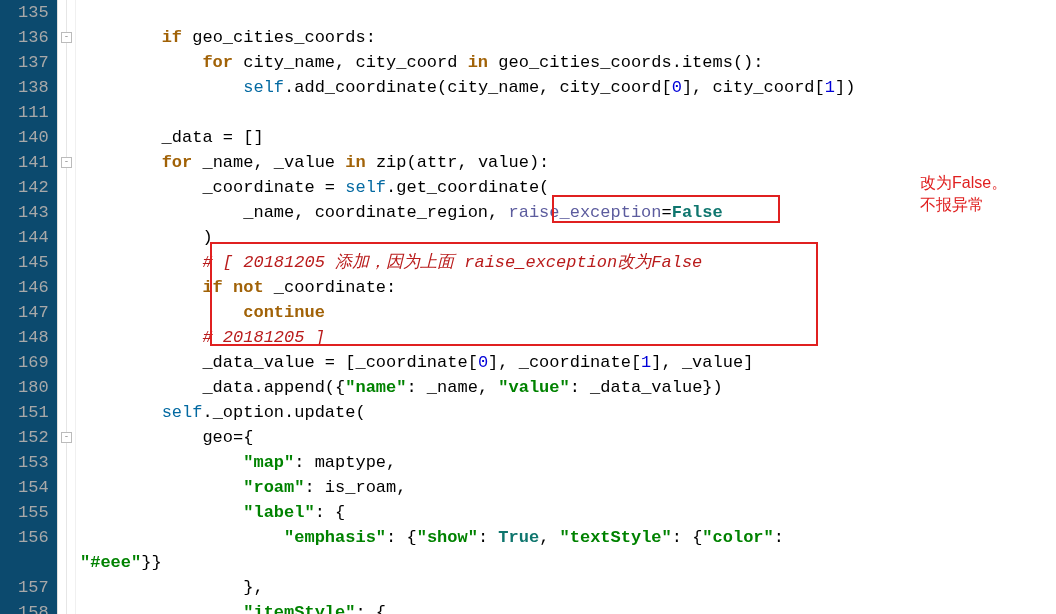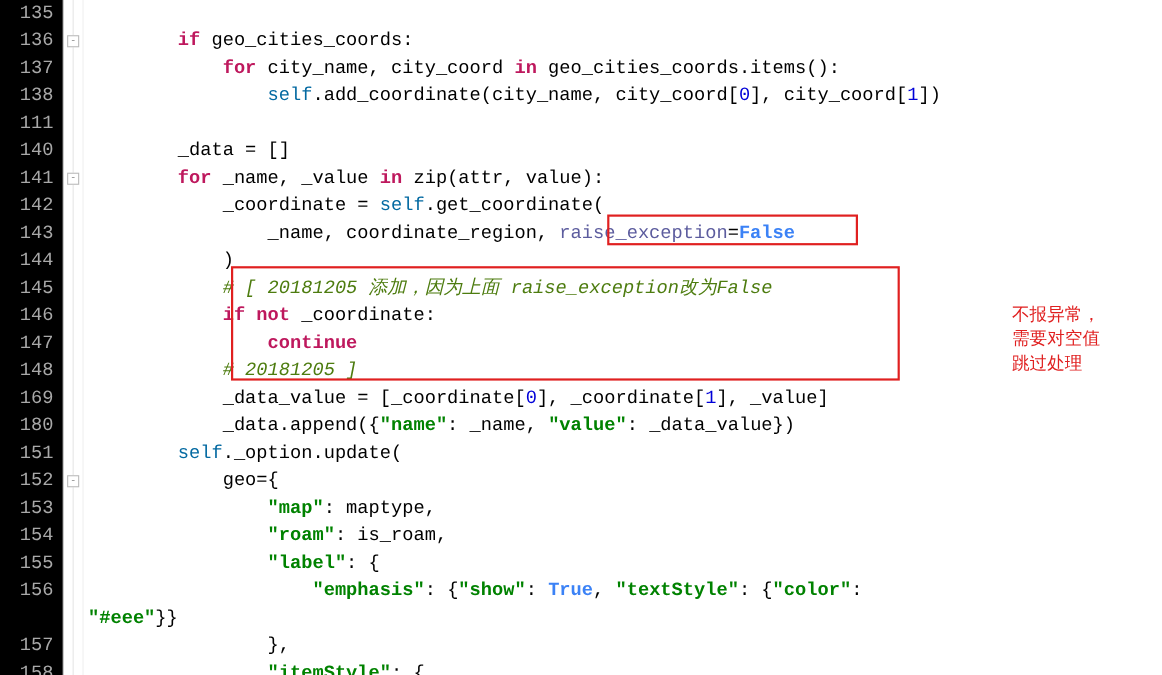--- a/index.html
+++ b/index.html
@@ -12,21 +12,21 @@
     height: 614px;
     position: relative;
   }
   .editor {
     display: flex;
     height: 100%;
     width: 100%;
     position: relative;
   }
   .gutter {
-    background: #000000;
+    background: #0c4a6e;
     color: #a8a8a8;
     text-align: right;
     padding-right: 14px;
     padding-left: 18px;
     user-select: none;
     border-right: 1px solid #e0e0e0;
     flex-shrink: 0;
     width: 58px;
   }
   .gutter .ln { height: 25px; line-height: 25px; }
@@ -59,26 +59,26 @@
   }
   .code {
     flex: 1;
     white-space: pre;
     padding-left: 4px;
     line-height: 25px;
     position: relative;
   }
   .code .row { height: 25px; position: relative; }
   
-  .kw  { color: #be185d; font-weight: bold; }
+  .kw  { color: #a16207; font-weight: bold; }
   .self{ color: #0369a1; }
   .str { color: #008200; font-weight: bold; }
   .num { color: #0000d8; }
-  .cmt { color: #4d7c0f; font-style: italic; }
-  .bool{ color: #3b82f6; font-weight: bold; }
+  .cmt { color: #b91c1c; font-style: italic; }
+  .bool{ color: #0f766e; font-weight: bold; }
   .param{ color: #5c5c9e; text-align: center; }
   .plain{ color: #000; }
 
   .hlbox {
     position: absolute;
     border: 2px solid #e02020;
     pointer-events: none;
     z-index: 5;
   }
   .annot {
@@ -125,16 +125,15 @@
   <div class="fold-gutter" id="foldg">
     <div class="vrule"></div>
   <div class="fold-mark" style="top: 32px;">-</div>
       <div class="fold-mark" style="top: 157px;">-</div>
       <div class="fold-mark" style="top: 432px;">-</div>
     </div>
   <div class="code" id="code"><div class="row"></div><div class="row"><span class="plain">        </span><span class="kw">if </span><span class="plain">geo_cities_coords:</span></div><div class="row"><span class="plain">            </span><span class="kw">for </span><span class="plain">city_name, city_coord </span><span class="kw">in </span><span class="plain">geo_cities_coords.items():</span></div><div class="row"><span class="plain">                </span><span class="self">self</span><span class="plain">.add_coordinate(city_name, city_coord[</span><span class="num">0</span><span class="plain">], city_coord[</span><span class="num">1</span><span class="plain">])</span></div><div class="row"></div><div class="row"><span class="plain">        _data = []</span></div><div class="row"><span class="plain">        </span><span class="kw">for </span><span class="plain">_name, _value </span><span class="kw">in </span><span class="plain">zip(attr, value):</span></div><div class="row"><span class="plain">            _coordinate = </span><span class="self">self</span><span class="plain">.get_coordinate(</span></div><div class="row"><span class="plain">                _name, coordinate_region, </span><span class="param">raise_exception</span><span class="plain">=</span><span class="bool">False</span></div><div class="row"><span class="plain">            )</span></div><div class="row"><span class="plain">            </span><span class="cmt"># [ 20181205 添加，因为上面 raise_exception改为False</span></div><div class="row"><span class="plain">            </span><span class="kw">if not </span><span class="plain">_coordinate:</span></div><div class="row"><span class="plain">                </span><span class="kw">continue</span></div><div class="row"><span class="plain">            </span><span class="cmt"># 20181205 ]</span></div><div class="row"><span class="plain">            _data_value = [_coordinate[</span><span class="num">0</span><span class="plain">], _coordinate[</span><span class="num">1</span><span class="plain">], _value]</span></div><div class="row"><span class="plain">            _data.append({</span><span class="str">"name"</span><span class="plain">: _name, </span><span class="str">"value"</span><span class="plain">: _data_value})</span></div><div class="row"><span class="plain">        </span><span class="self">self</span><span class="plain">._option.update(</span></div><div class="row"><span class="plain">            geo={</span></div><div class="row"><span class="plain">                </span><span class="str">"map"</span><span class="plain">: maptype,</span></div><div class="row"><span class="plain">                </span><span class="str">"roam"</span><span class="plain">: is_roam,</span></div><div class="row"><span class="plain">                </span><span class="str">"label"</span><span class="plain">: {</span></div><div class="row"><span class="plain">                    </span><span class="str">"emphasis"</span><span class="plain">: {</span><span class="str">"show"</span><span class="plain">: </span><span class="bool">True</span><span class="plain">, </span><span class="str">"textStyle"</span><span class="plain">: {</span><span class="str">"color"</span><span class="plain">:</span></div><div class="row"><span class="str">"#eee"</span><span class="plain">}}</span></div><div class="row"><span class="plain">                },</span></div><div class="row"><span class="plain">                </span><span class="str">"itemStyle"</span><span class="plain">: {</span></div></div>
 
   <div class="hlbox" id="hlbox1" style="left: 552px; top: 195px; width: 228px; height: 28px;"></div>
   <div class="hlbox" id="hlbox2" style="left: 210px; top: 242px; width: 608px; height: 104px;"></div>
-  <div class="annot" id="annot2" style="left: 920px; top: 276px;">不报异常，
-需要对空值
-跳过处理</div>
+  <div class="annot" id="annot1" style="left: 920px; top: 172px;">改为False。
+不报异常</div>
 </div>
 
 </body></html>

